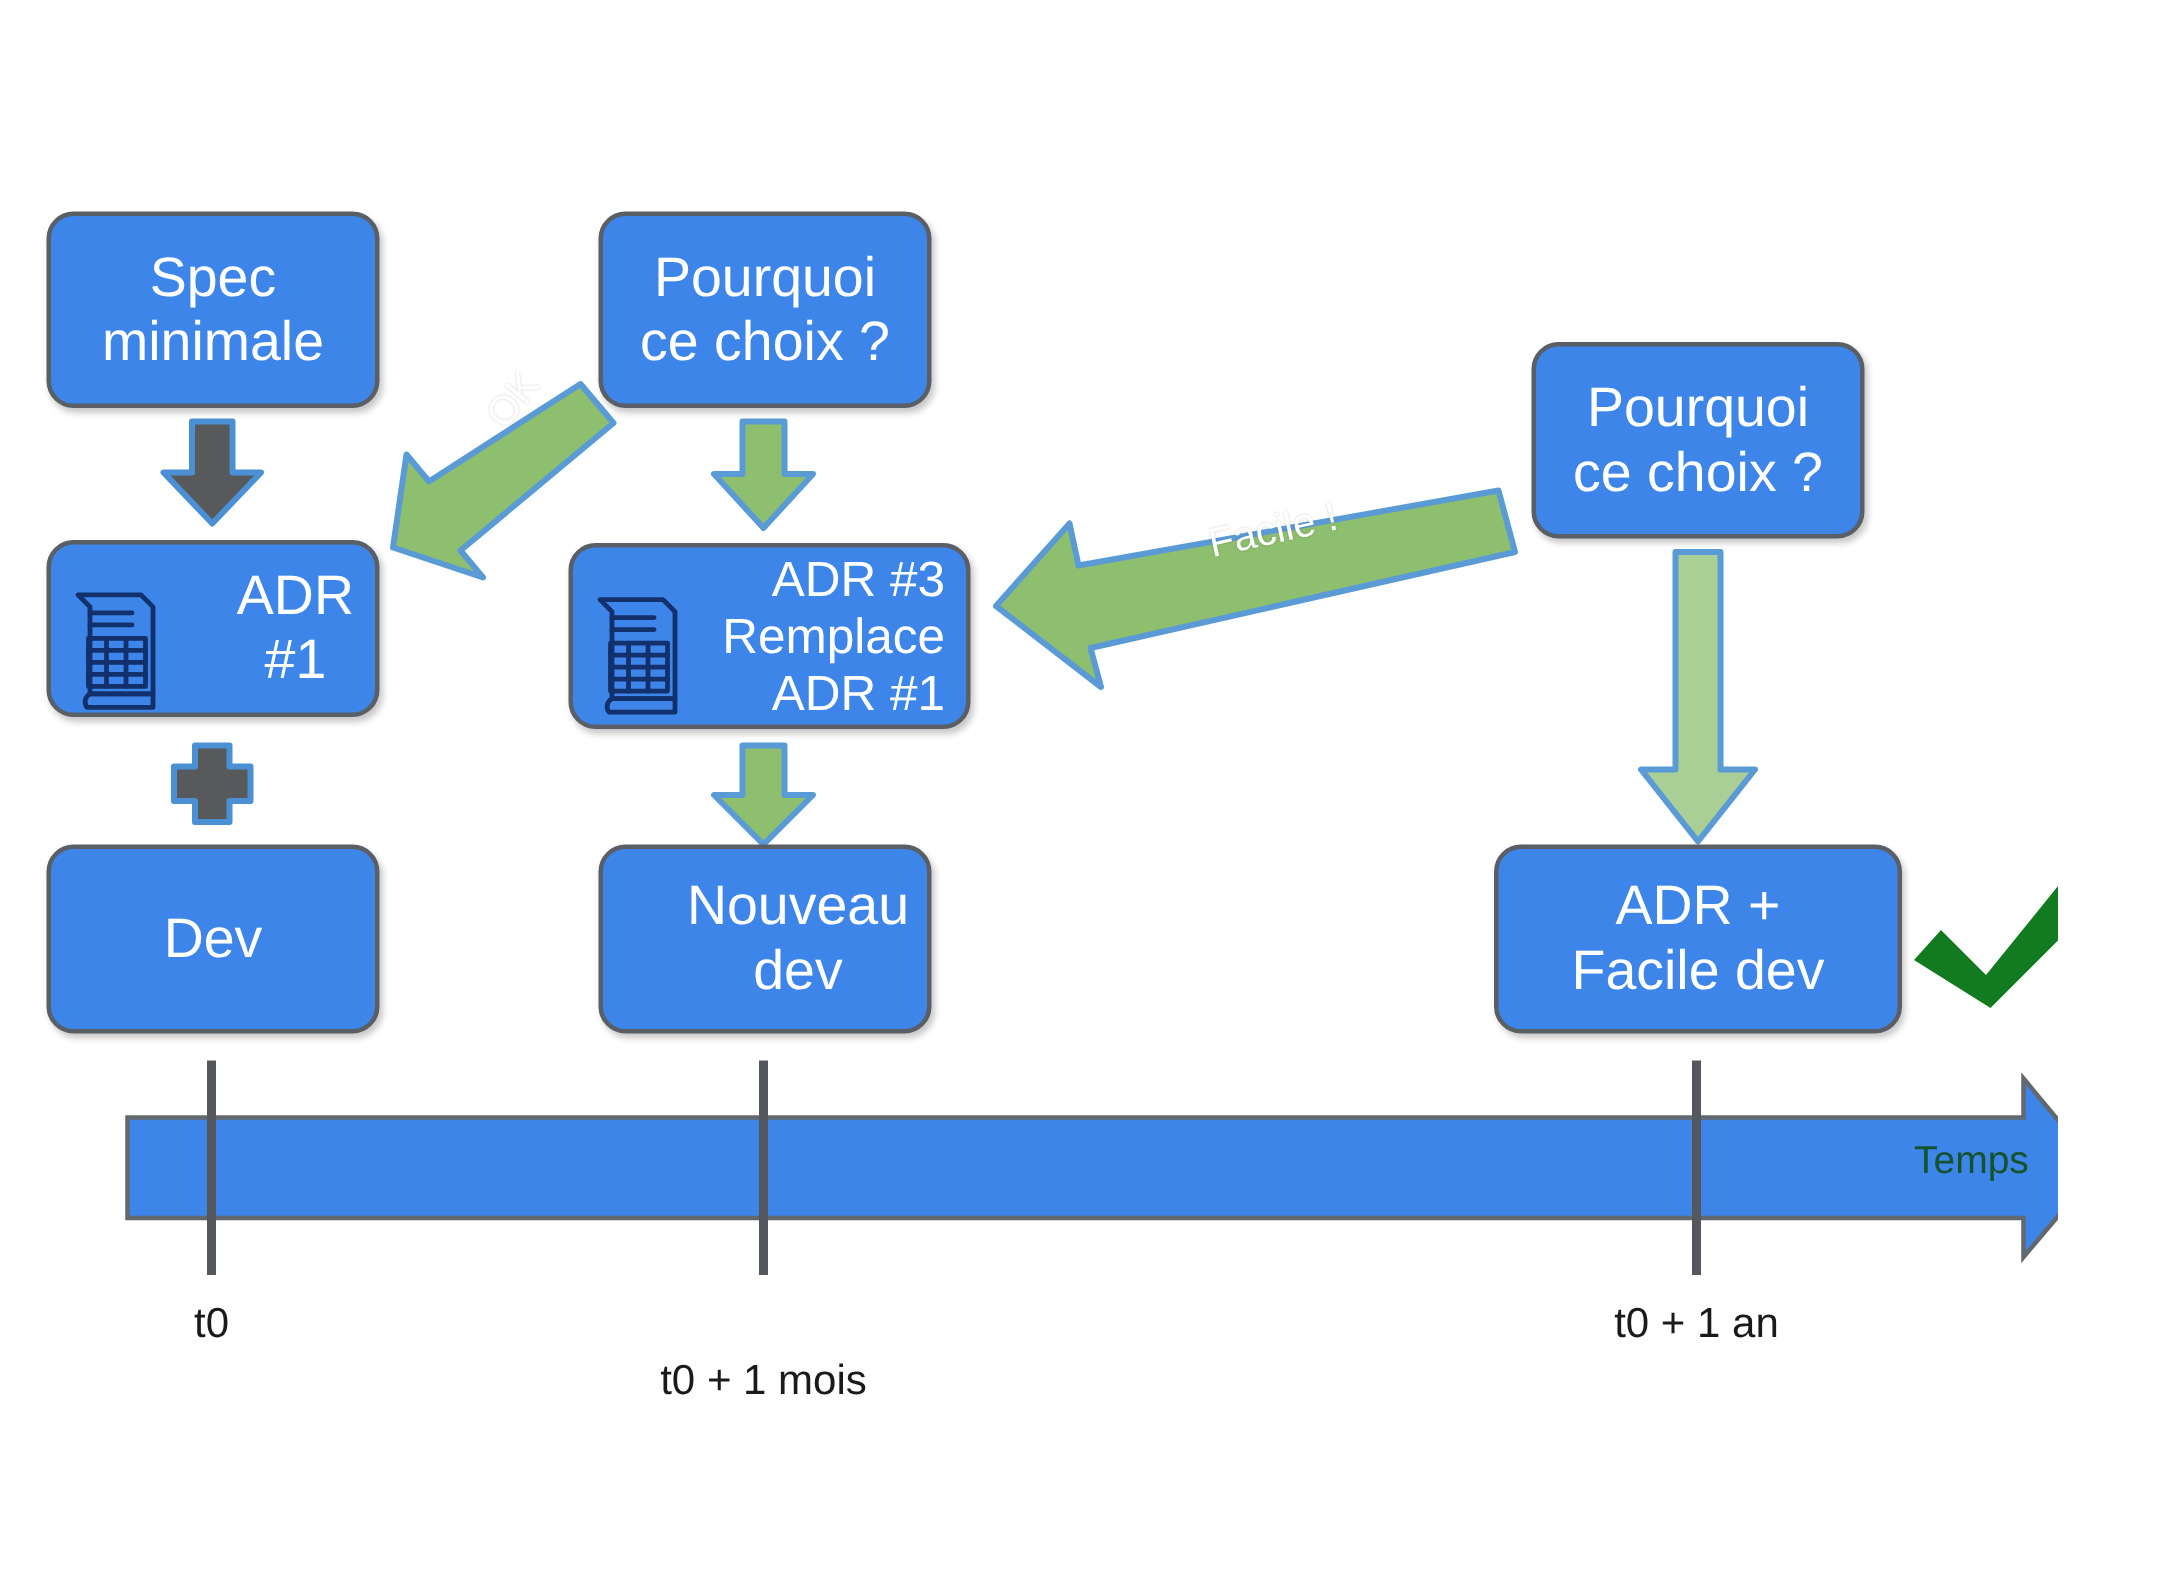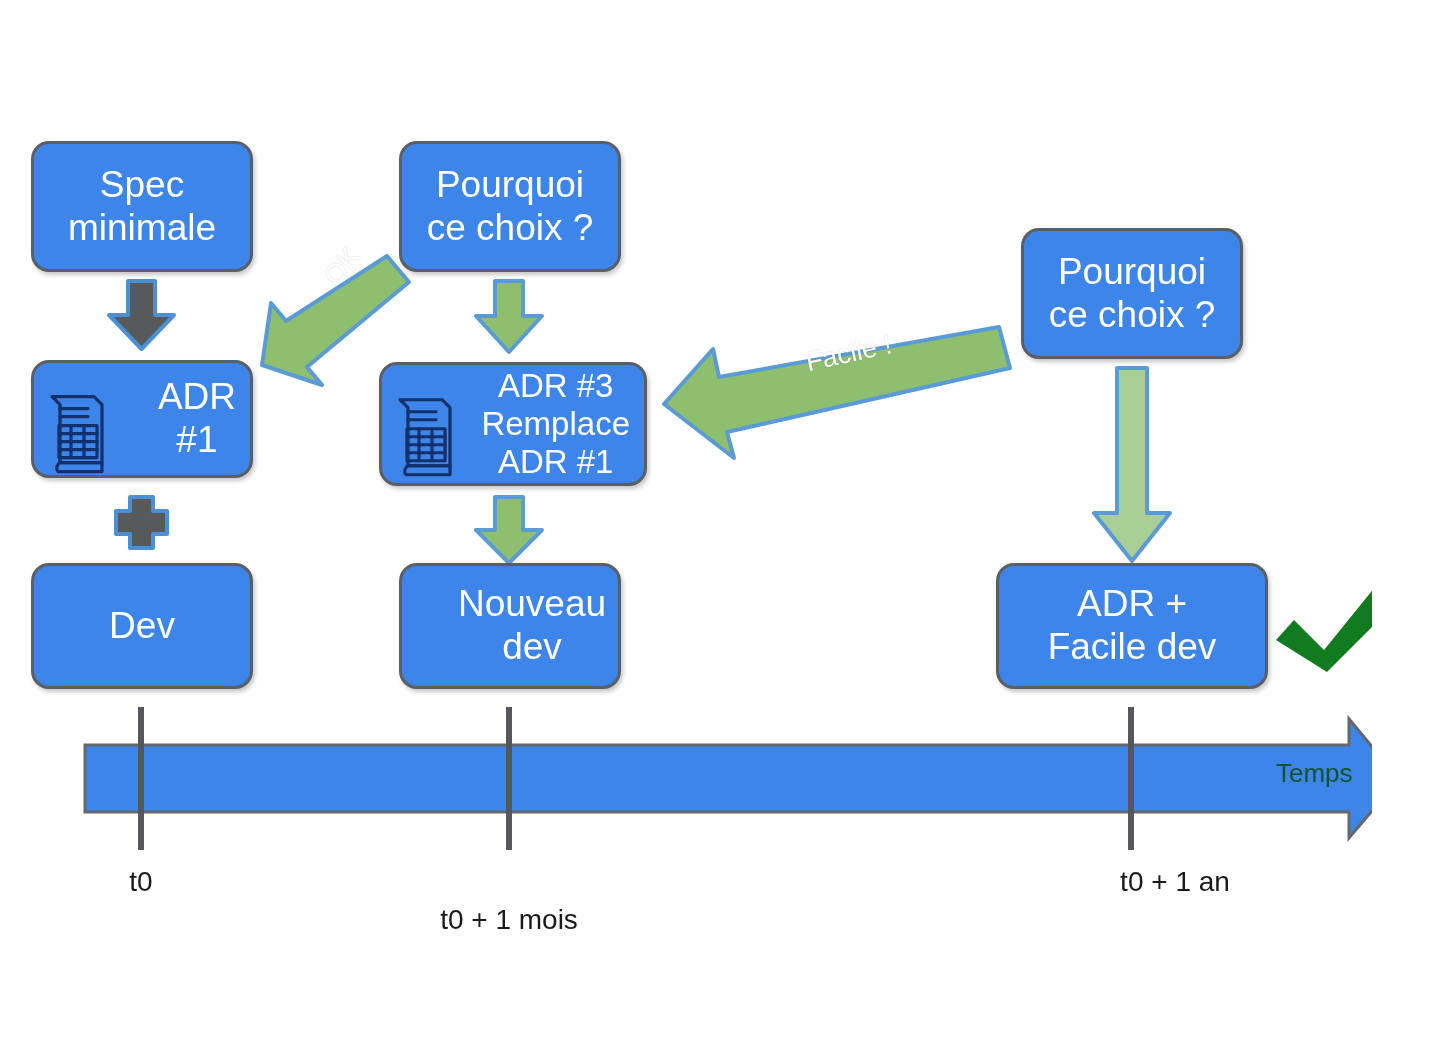--- a/index.html
+++ b/index.html
@@ -155,21 +155,21 @@
           <line x1="25" y1="33" x2="25" y2="65"></line>
           <line x1="38" y1="33" x2="38" y2="65"></line>
           <path d="M14 70 H56 V79 H12 a6 6 0 0 1 2 -9 Z"></path>
         </g>
       </svg>
     </span>
     <span style="white-space:pre-line;">ADR
 #1</span>
   </div>
 
-  <div class="box with-icon" style="left:379px; top:362px; width:268px; height:124px; font-size:33px;">
+  <div class="box with-icon" style="left:379px; top:362px; width:268px; height:124px; font-size:33px;text-align:right;">
     <span class="doc-icon">
       <svg width="62" height="86" viewBox="0 0 62 86" xmlns="http://www.w3.org/2000/svg">
         <g fill="none" stroke="#12306b" stroke-width="3.2" stroke-linejoin="round" stroke-linecap="round">
           <path d="M6 4 H48 L56 12 V70 H14 V12 Z"></path>
           <line x1="14" y1="16" x2="42" y2="16"></line>
           <line x1="14" y1="24" x2="42" y2="24"></line>
           <rect x="13" y="33" width="38" height="32"></rect>
           <line x1="13" y1="41" x2="51" y2="41"></line>
           <line x1="13" y1="49" x2="51" y2="49"></line>
           <line x1="13" y1="57" x2="51" y2="57"></line>
@@ -195,15 +195,15 @@
   <div class="rot-label" style="left:318px; top:272px; transform: rotate(-51deg); transform-origin: left top;">OK</div>
 
   <div class="rot-label" style="left:803px; top:348px; transform: rotate(-12.5deg); transform-origin: left top;">Facile !</div>
 
   <div class="temps-label" style="left:1253px; top:758px;">Temps</div>
 
   <div class="tl-label" style="left:141px; top:866px;">t0</div>
 
   <div class="tl-label" style="left:509px; top:866px;margin-top:38px;">t0 + 1 mois</div>
 
-  <div class="tl-label" style="left:1131px; top:866px;margin-left:44px;">t0 + 1 an</div>
+  <div class="tl-label" style="left:1131px; top:866px;">t0 + 1 an</div>
 
 </div>
 
 </body></html>

